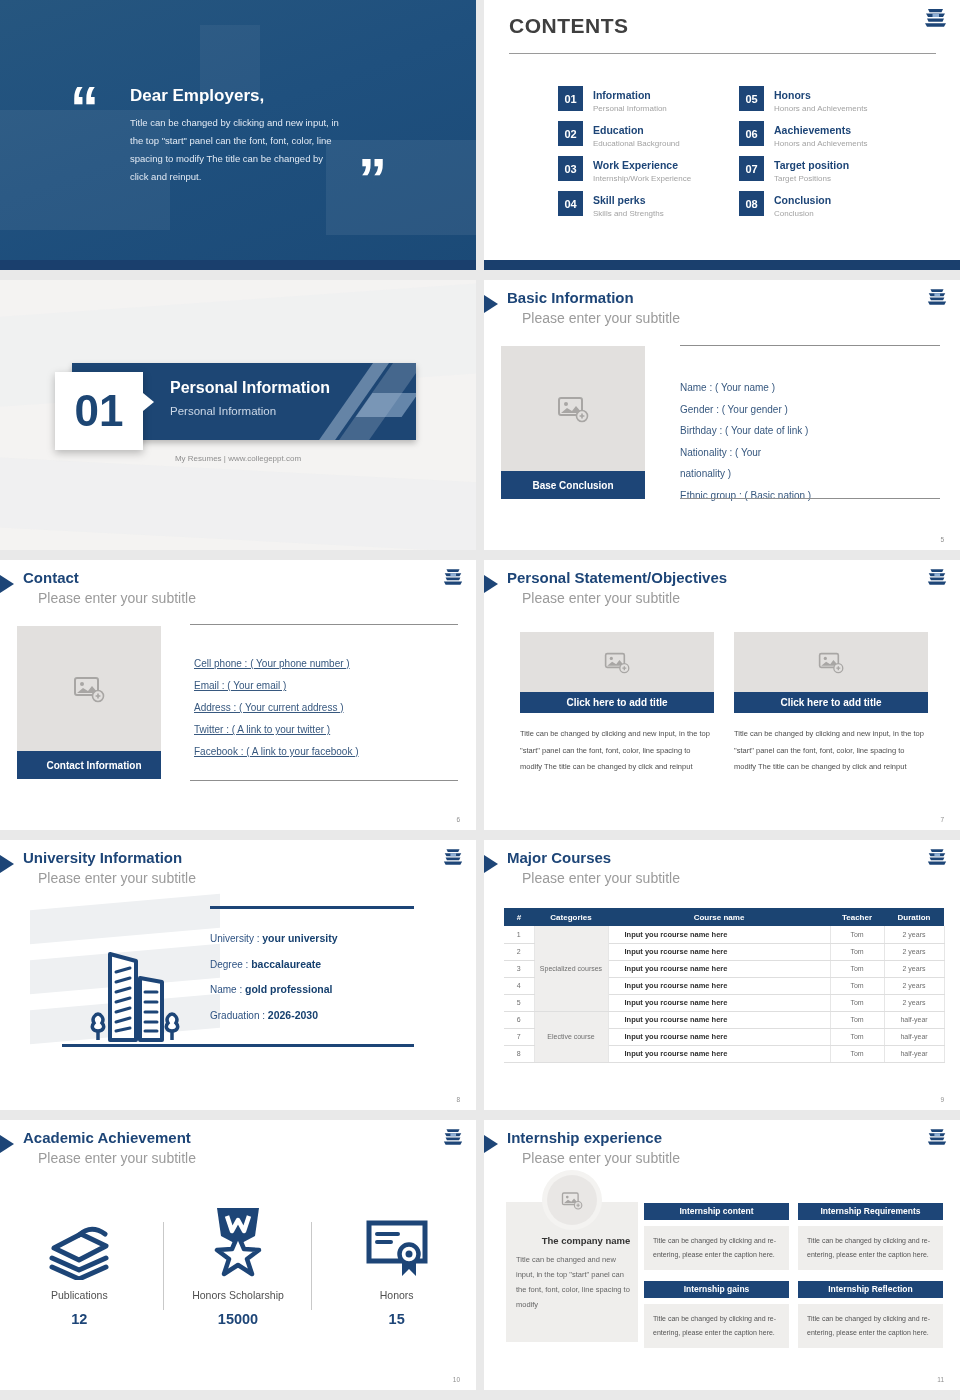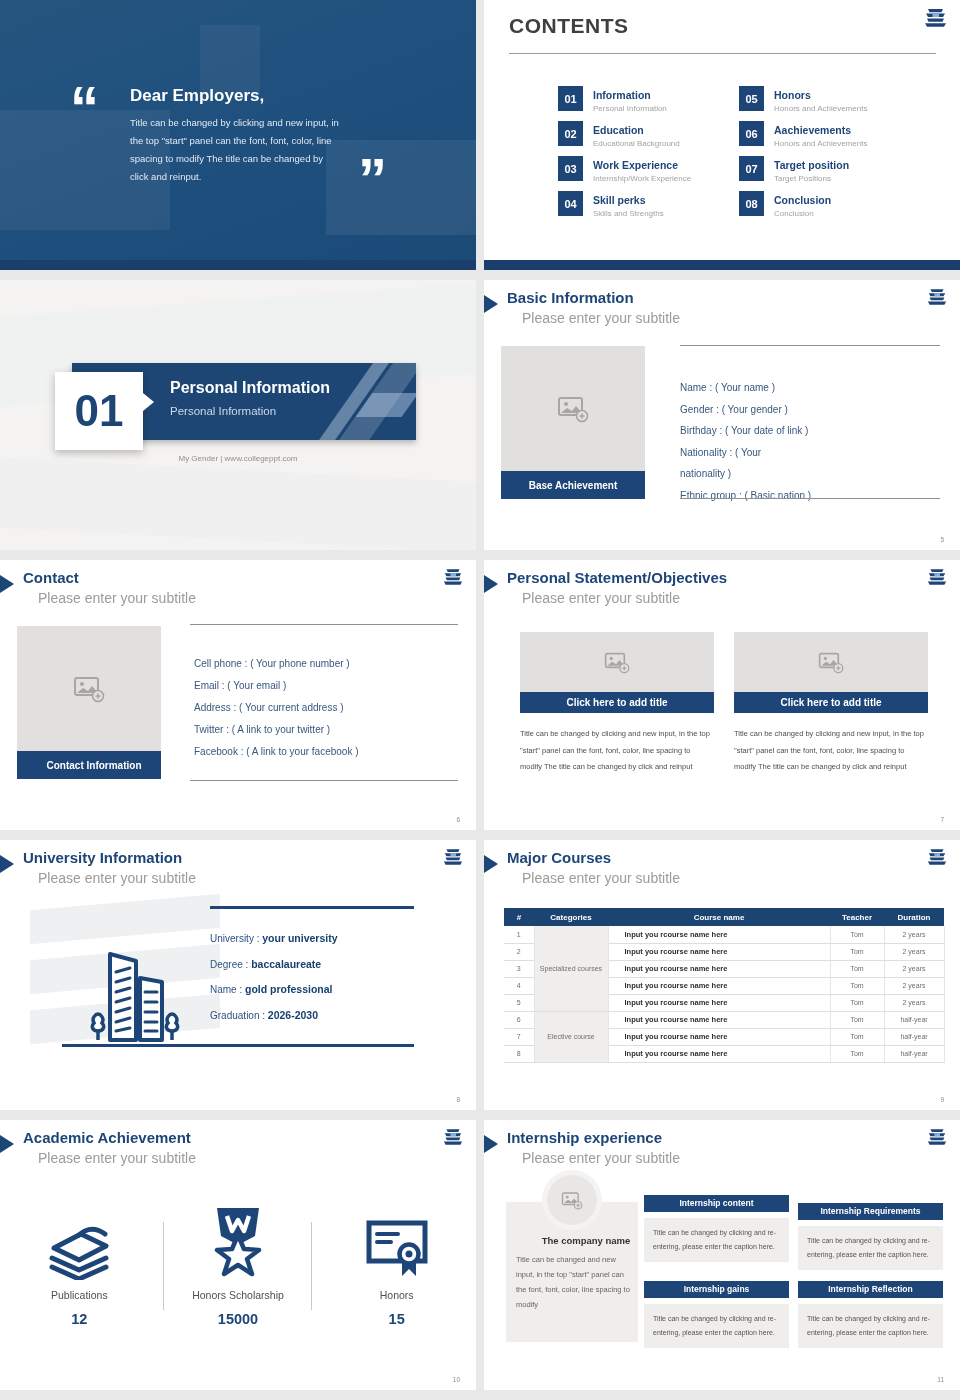--- a/index.html
+++ b/index.html
@@ -187,21 +187,21 @@
     <div class="sec-stripe1"></div>
     <div class="sec-stripe2"></div>
     <div class="sec-stripe3"></div>
     <div class="sec-bt">Personal Information</div>
     <div class="sec-bs">Personal Information</div>
   </div>
   <div class="sec-numbox">
     <span class="sec-num">01</span>
   </div>
   <div class="sec-arrow"></div>
-  <div class="sec-footer">My Gender | www.collegeppt.com</div>
+  <div class="sec-footer">My Resumes | www.collegeppt.com</div>
 </div>
 
 <div class="slide" id="s-basic">
   <div class="hdr-arrow"></div>
   <div class="hdr-title">Basic Information</div>
   <div class="hdr-sub">Please enter your subtitle</div>
   <span class="logo">
     <svg width="20" height="17" viewBox="0 0 23 19">
         <polygon points="4,0 19,0 17.5,3.2 5.5,3.2" fill="#1d4577"></polygon>
         <polygon points="2,4.6 21,4.6 19,8 4,8" fill="#1d4577"></polygon>
@@ -212,21 +212,21 @@
   </span>
   <div class="ph" style="left:17px; top:66px; width:144px; height:125px;">
     <svg width="32" height="28" viewBox="0 0 32 28">
       <rect x="2" y="3" width="23" height="17" rx="2" fill="none" stroke="#a8a6a4" stroke-width="2"></rect>
       <circle cx="9" cy="9" r="2" fill="#a8a6a4"></circle>
       <path d="M4 18 l6-5 5 3 4-5 6 7z" fill="#a8a6a4"></path>
       <circle cx="25" cy="21" r="5.5" fill="#e2e0de" stroke="#a8a6a4" stroke-width="1.6"></circle>
       <path d="M25 18.6 v4.8 M22.6 21 h4.8" stroke="#a8a6a4" stroke-width="1.6"></path>
     </svg>
   </div>
-  <div class="ph-cap" style="left:17px; top:191px; width:144px; height:28px;">Base Achievement</div>
+  <div class="ph-cap" style="left:17px; top:191px; width:144px; height:28px;">Base Conclusion</div>
   <div class="rule" style="left:196px; right:20px; top:65px;"></div>
   <div class="fields" style="left:196px; top:74px;margin-top:28px;">
     <div>Name :  ( Your name )</div>
     <div>Gender :  ( Your gender )</div>
     <div>Birthday :  ( Your date of link )</div>
     <div>Nationality :  ( Your</div>
     <div>nationality )</div>
     <div>Ethnic group :  ( Basic nation )</div>
   </div>
   <div class="rule" style="left:196px; right:20px; top:218px;"></div>
@@ -250,21 +250,21 @@
     <svg width="32" height="28" viewBox="0 0 32 28">
       <rect x="2" y="3" width="23" height="17" rx="2" fill="none" stroke="#a8a6a4" stroke-width="2"></rect>
       <circle cx="9" cy="9" r="2" fill="#a8a6a4"></circle>
       <path d="M4 18 l6-5 5 3 4-5 6 7z" fill="#a8a6a4"></path>
       <circle cx="25" cy="21" r="5.5" fill="#e2e0de" stroke="#a8a6a4" stroke-width="1.6"></circle>
       <path d="M25 18.6 v4.8 M22.6 21 h4.8" stroke="#a8a6a4" stroke-width="1.6"></path>
     </svg>
   </div>
   <div class="ph-cap" style="left:17px; top:191px; width:144px; height:28px;padding-left:10px;">Contact Information</div>
   <div class="rule" style="left:190px; right:18px; top:64px;"></div>
-  <div class="fields" style="left:194px; top:98px;">
+  <div class="fields" style="left:194px; top:98px;text-decoration:underline;">
     <div style="height:22px;">Cell phone :  ( Your phone number )</div>
     <div style="height:22px;">Email :  ( Your email )</div>
     <div style="height:22px;">Address :  ( Your current address )</div>
     <div style="height:22px;">Twitter :  ( A link to your twitter )</div>
     <div style="height:22px;">Facebook :  (  A link to your facebook )</div>
   </div>
   <div class="rule" style="left:190px; right:18px; top:220px;"></div>
   <div class="pagenum">6</div>
 </div>
 
@@ -527,21 +527,21 @@
     <svg width="22" height="19" viewBox="0 0 32 28">
         <rect x="2" y="3" width="23" height="17" rx="2" fill="none" stroke="#a8a6a4" stroke-width="2"></rect>
         <circle cx="9" cy="9" r="2" fill="#a8a6a4"></circle>
         <path d="M4 18 l6-5 5 3 4-5 6 7z" fill="#a8a6a4"></path>
         <circle cx="25" cy="21" r="5.5" fill="#e2e0de" stroke="#a8a6a4" stroke-width="1.6"></circle>
         <path d="M25 18.6 v4.8 M22.6 21 h4.8" stroke="#a8a6a4" stroke-width="1.6"></path>
       </svg>
   </div>
   <div class="i-cname">The company name</div>
   <div class="i-cbody">Title can be changed and new input, in the top "start" panel can the font, font, color, line spacing to modify</div>
-  <div class="i-block" style="left:160px; top:75px;">
+  <div class="i-block" style="left:160px; top:83px;">
     <div class="i-btitle">Internship content</div>
     <div class="i-bbody">Title can be changed by clicking and re-entering, please enter the caption here.</div>
   </div>
   <div class="i-block" style="left:160px; top:161px;">
     <div class="i-btitle">Internship gains</div>
     <div class="i-bbody">Title can be changed by clicking and re-entering, please enter the caption here.</div>
   </div>
   <div class="i-block" style="left:314px; top:83px;">
     <div class="i-btitle">Internship Requirements</div>
     <div class="i-bbody">Title can be changed by clicking and re-entering, please enter the caption here.</div>

